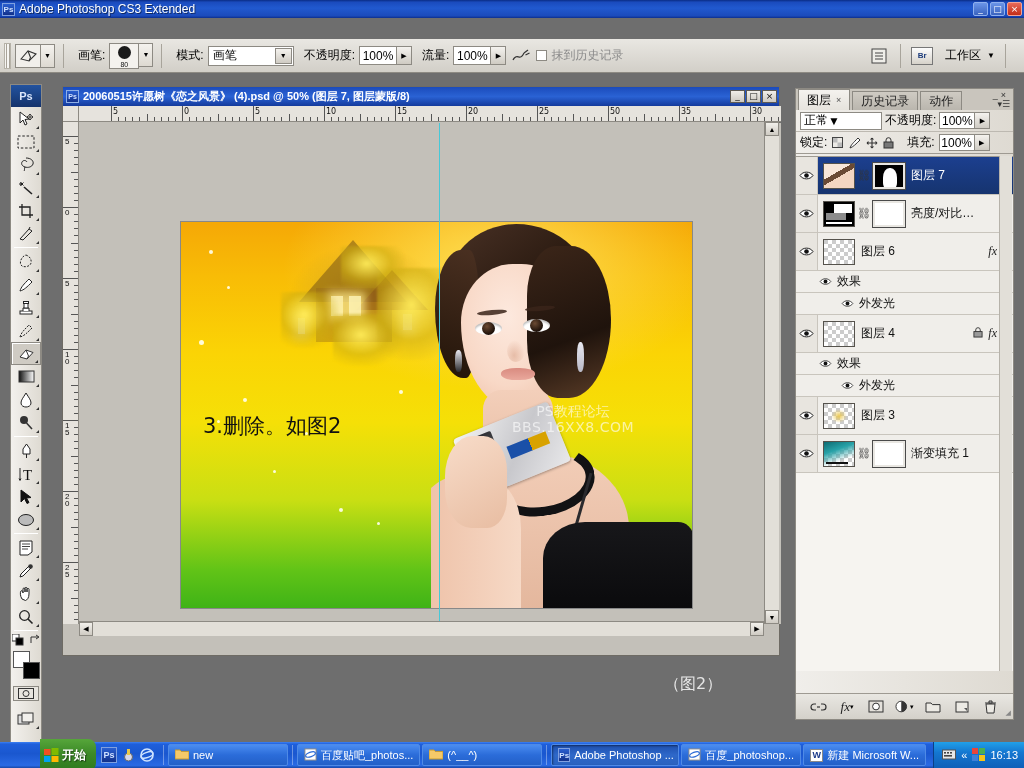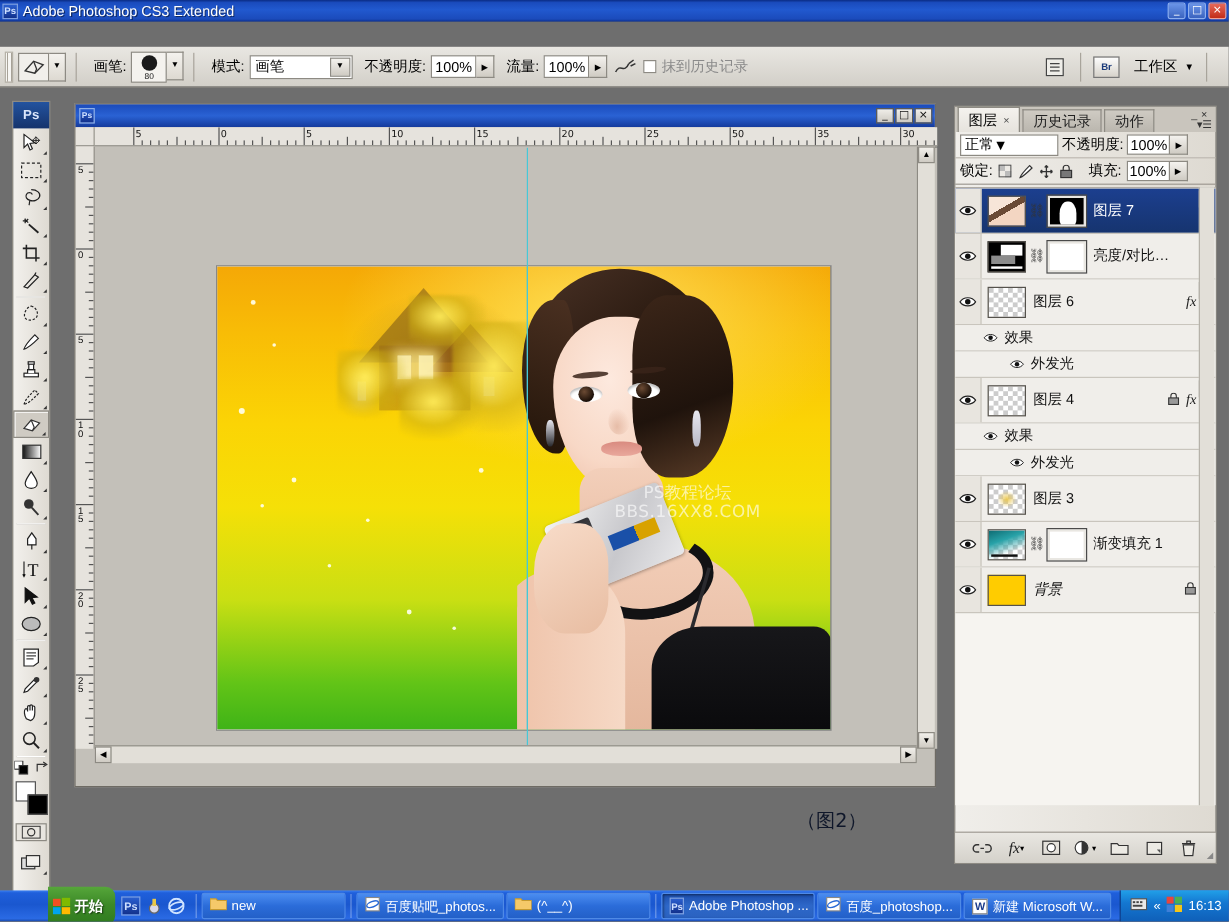--- a/index.html
+++ b/index.html
@@ -401,21 +401,21 @@
   }
   .panel-bottom {
     position: absolute; left: 0; right: 0; bottom: 0; height: 26px;
     background: linear-gradient(to bottom,#e9e7e2,#d4d1ca); border-top: 1px solid #9e9a92;
     display: flex; align-items: center; justify-content: space-around; padding: 0 8px;
   }
   .pb-ico { width: 18px; height: 18px; display: flex; align-items: center; justify-content: center; }
   .panel-resize { position: absolute; right: 2px; bottom: 2px; font-size: 7px; color: #888; }
 
   .fig-caption {
-    position: absolute; left: 664px; top: 674px; font-size: 16px; color: #0f172a;
+    position: absolute; left: 664px; top: 674px; font-size: 16px; color: #e5e5e5;
     font-family: "DejaVu Sans", sans-serif;
   }
 
   
   .taskbar {
     position: absolute; left: 0; bottom: 0; width: 1024px; height: 26px;
     background: linear-gradient(to bottom,#3c81f3 0%,#1f5fdb 8%,#1a57cf 45%,#2a6ae4 90%,#1848a8 100%);
     display: flex; align-items: center;
   }
   .startbtn {
@@ -721,20 +721,21 @@
           <rect x="1" y="3" width="11" height="9" fill="#ddd" stroke="#333"></rect>
           <rect x="5" y="1" width="11" height="9" fill="#f2f0ec" stroke="#333"></rect>
         </svg>
       <div class="corner"></div>
     </div>
   </div>
 
   <div class="docwin">
     <div class="doc-title">
       <div class="dico">Ps</div>
+      <div class="dtext">20060515许愿树《恋之风景》 (4).psd @ 50% (图层 7, 图层蒙版/8)</div>
       <div class="doc-btns">
         <div class="doc-btn">_</div>
         <div class="doc-btn">□</div>
         <div class="doc-btn">×</div>
       </div>
     </div>
 
     <div class="ruler-corner"></div>
 
     <div class="ruler-h" id="rh">
@@ -972,20 +973,21 @@
           <div class="m-strap"></div>
           <div class="m-dress"></div>
           <div class="m-arm"></div>
           <div class="m-card">
             <div class="holo"></div>
             <div class="strip"></div>
           </div>
           <div class="m-hand"></div>
         </div>
 
+        <div class="canvas-text">3.删除。如图2</div>
 
         <div class="watermark">
           <div class="w1">PS教程论坛</div>
           <div class="w2">BBS.16XX8.COM</div>
         </div>
 
         <div class="guide-line" style="left:258px;"></div>
       </div>
       <div class="guide-line" style="left:359px;top:0;bottom:0;"></div>
     </div>
@@ -1198,38 +1200,20 @@
         <div class="thumb" style="position:relative;">
           <div style="position:absolute;inset:0;background:linear-gradient(160deg,#0e6b72 0%,#28a2a8 35%,rgba(40,162,168,0) 72%);"></div>
           <div style="position:absolute;left:2px;bottom:2px;width:22px;height:2px;background:#111;"></div>
         </div>
         <div class="link-ico">⛓</div>
         <div class="thumb mask" style="background:#fff;"></div>
         <div class="lname">渐变填充 1</div>
       </div>
 
 
-      <div class="layer-row">
-        <div class="eye-cell">
-          <svg width="15" height="11" viewBox="0 0 15 11">
-              <path d="M1 5.5 C4 1,11 1,14 5.5 C11 10,4 10,1 5.5Z" fill="#fff" stroke="#222"></path>
-              <circle cx="7.5" cy="5.5" r="2.3" fill="#111"></circle>
-            </svg>
-        </div>
-        <div class="thumb" style="background:#ffcc00;"></div>
-        <div class="lname italic">背景</div>
-        <div class="row-right">
-          <span>
-            <svg width="10" height="11" viewBox="0 0 11 12">
-                <rect x="1" y="5" width="9" height="6" fill="#999" stroke="#333"></rect>
-                <path d="M3 5 V3.2 A2.5 2.5 0 0 1 8 3.2 V5" fill="none" stroke="#333"></path>
-              </svg>
-          </span>
-        </div>
-      </div>
     </div>
 
     <div class="panel-scroll"></div>
 
     <div class="panel-bottom">
       <div class="pb-ico">
         <svg width="17" height="10" viewBox="0 0 17 10">
             <g fill="none" stroke="#333" stroke-width="1.2">
               <path d="M7 5 H10"></path>
               <path d="M6 2 H4 A3 3 0 0 0 4 8 H6"></path>

